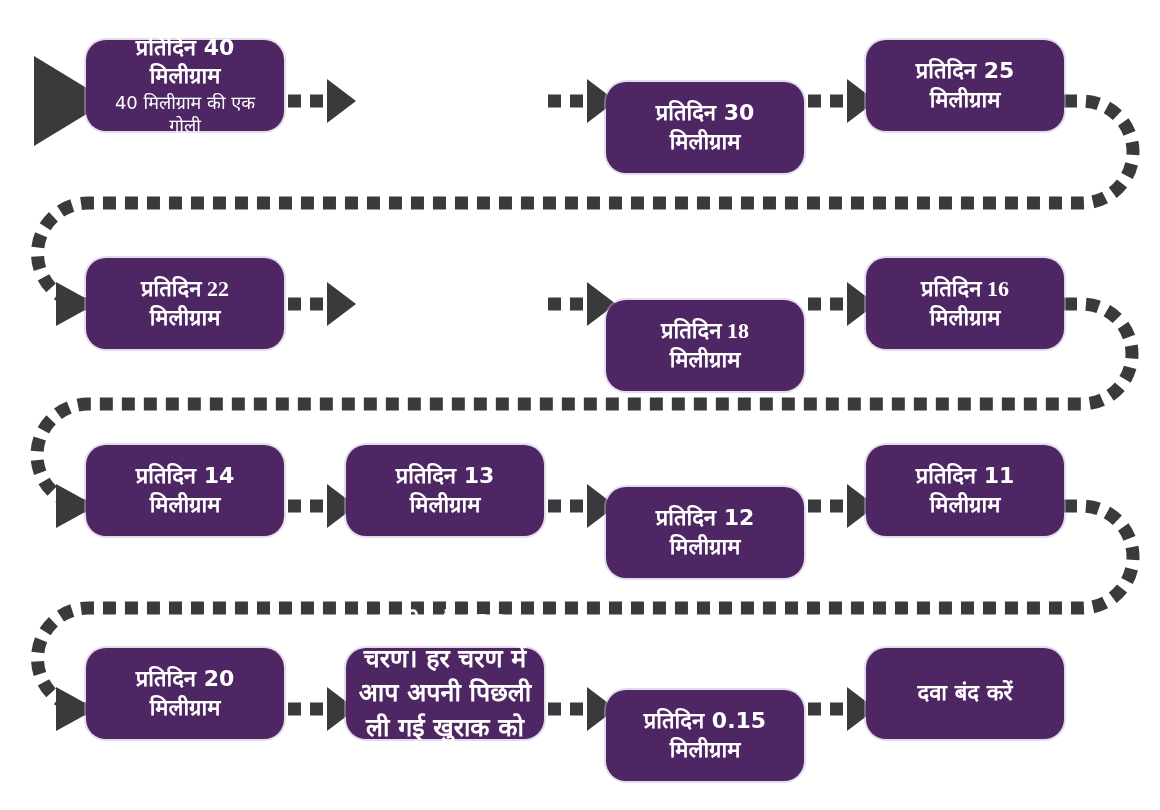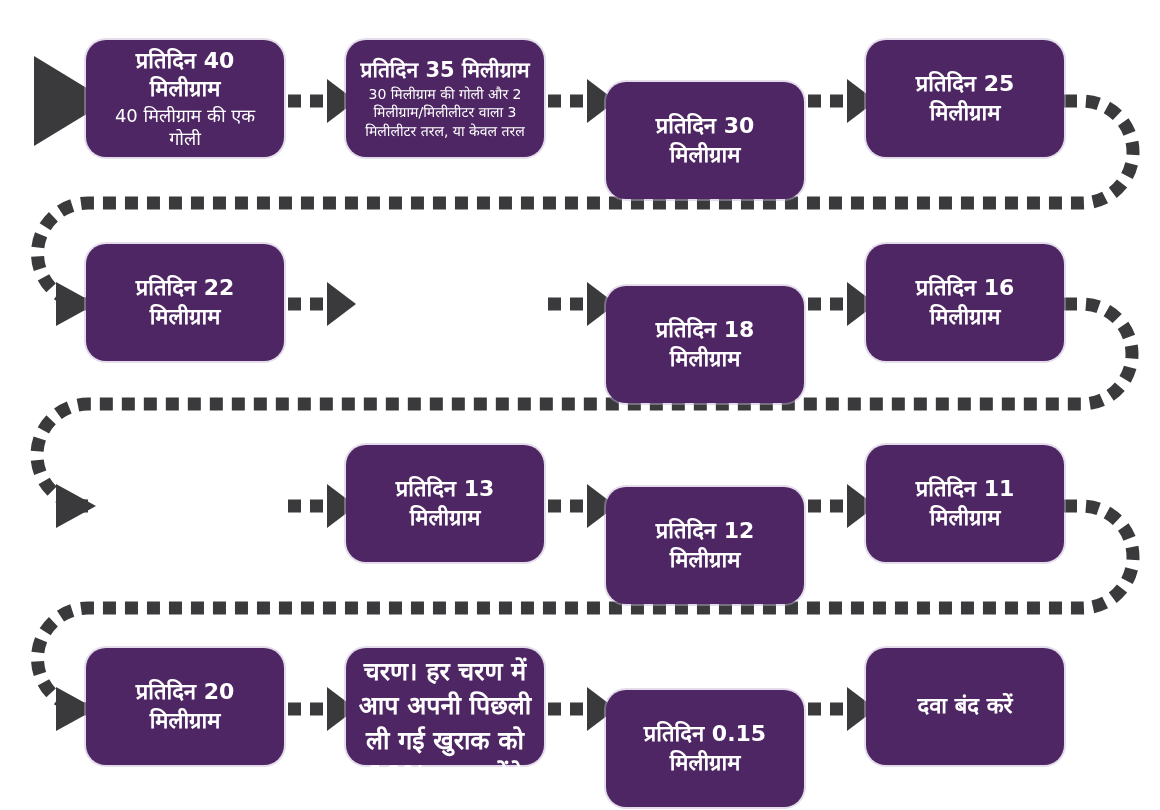--- a/index.html
+++ b/index.html
@@ -11,39 +11,39 @@
     position: relative;
     width: 1160px;
     height: 810px;
     background: var(--bg, #ffffff);
     font-family: "DejaVu Sans", "Liberation Sans", sans-serif;
     overflow: hidden;
   }
   .box {
     position: absolute;
     width: 198px;
-    height: 117px;
+    height: 91px;
     background: var(--purple, #4E2663);
     border-radius: 20px;
     box-shadow: 0 0 0 2px rgba(195, 178, 210, 0.45);
     color: var(--txt, #ffffff);
     display: flex;
     flex-direction: column;
     align-items: center;
     justify-content: center;
     text-align: center;
     box-sizing: border-box;
     padding: 6px 18px;
   }
   .c1 { left: 86px; }
   .c2 { left: 346px; }
   .c3 { left: 606px; margin-top: 42px; }
   .c4 { left: 866px; justify-content: center; }
   .r1 { top: 40px; }
-  .r2 { top: 244px; }
+  .r2 { top: 258px; font-family: Liberation Serif, serif; }
   .r3 { top: 445px; }
   .r4 { top: 648px; }
   .title {
     font-weight: bold;
     font-size: 22px;
     line-height: 1.28;
   }
   .sub {
     font-weight: normal;
     font-size: 18px;
@@ -116,41 +116,40 @@
     <path class="dots" d="M548 709 H583"></path>
     <polygon class="arrow" points="587,687 587,731 616,709"></polygon>
     <path class="dots" d="M808 709 H843"></path>
     <polygon class="arrow" points="847,687 847,731 876,709"></polygon>
   </svg>
 
   <div class="box r1 c1">
     <div class="title">प्रतिदिन 40 मिलीग्राम</div>
     <div class="sub">40 मिलीग्राम की एक गोली</div>
   </div>
-  <div class="box dense r1 c2">
-    <div class="title">प्रतिदिन 35 मिलीग्राम</div>
-    <div class="sub">30 मिलीग्राम की गोली और 2 मिलीग्राम/मिलीलीटर वाला 3 मिलीलीटर तरल, या केवल तरल</div>
-  </div>
   <div class="box r1 c3">
     <div class="title">प्रतिदिन 30 मिलीग्राम</div>
   </div>
   <div class="box r1 c4">
     <div class="title">प्रतिदिन 25 मिलीग्राम</div>
   </div>
 
   <div class="box r2 c1">
     <div class="title">प्रतिदिन 22 मिलीग्राम</div>
   </div>
   <div class="box r2 c3">
     <div class="title">प्रतिदिन 18 मिलीग्राम</div>
   </div>
   <div class="box r2 c4">
     <div class="title">प्रतिदिन 16 मिलीग्राम</div>
   </div>
 
+  <div class="box r3 c1">
+    <div class="title">प्रतिदिन 14 मिलीग्राम</div>
+  </div>
   <div class="box r3 c2">
     <div class="title">प्रतिदिन 13 मिलीग्राम</div>
   </div>
   <div class="box r3 c3">
     <div class="title">प्रतिदिन 12 मिलीग्राम</div>
   </div>
   <div class="box r3 c4">
     <div class="title">प्रतिदिन 11 मिलीग्राम</div>
   </div>
 

